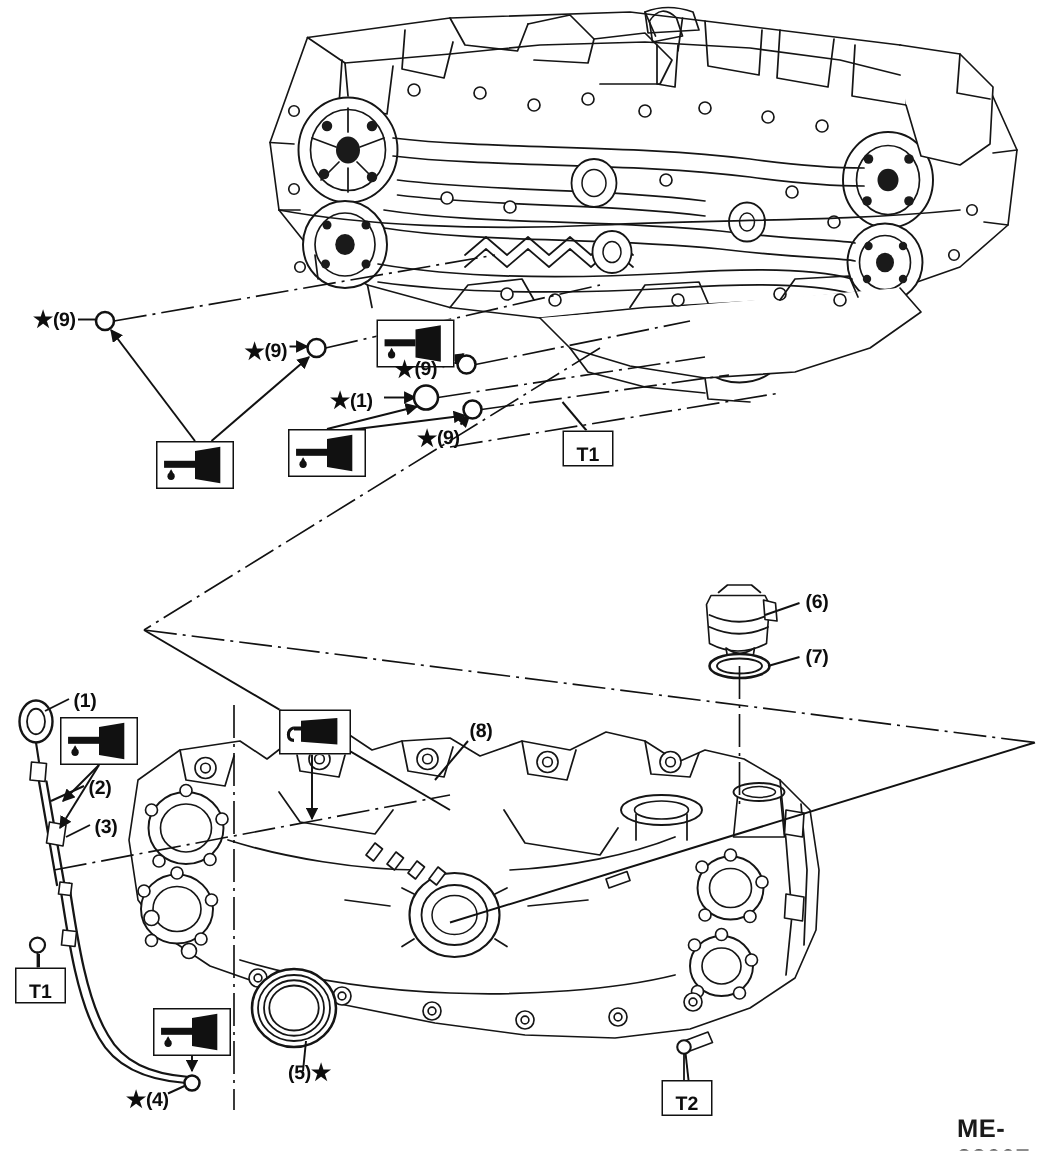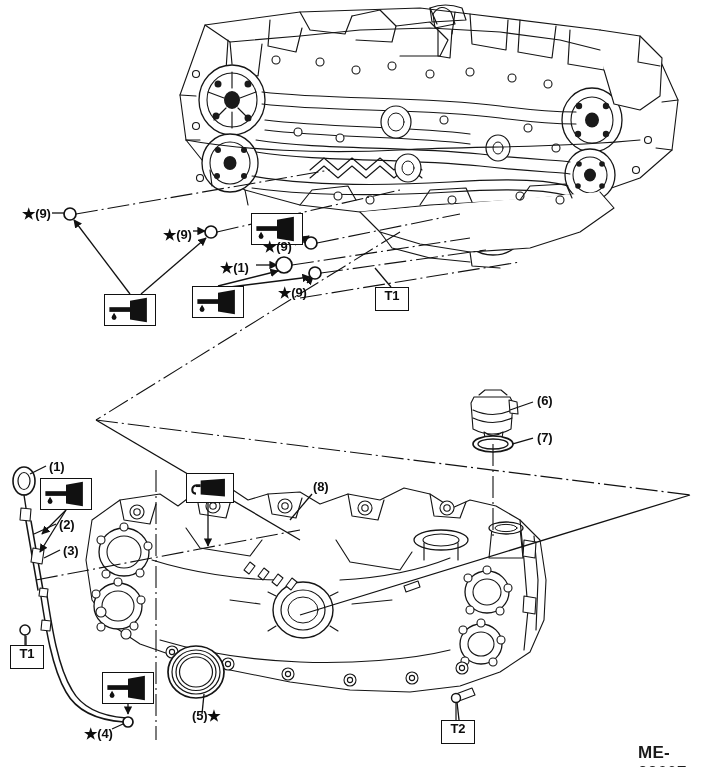--- a/index.html
+++ b/index.html
@@ -20,21 +20,21 @@
     color:#0d0d0d;
   }
   .star{font-size:15px;line-height:1;vertical-align:-1px;}
 
   
   .tbox{
     position:absolute;
     border:1.6px solid #111;
     background:#fff;
     font-size:13px;font-weight:700;
-    display:flex;align-items:flex-start;justify-content:center;
+    display:flex;align-items:flex-end;justify-content:center;
     font-family:"Liberation Sans", sans-serif;
     color:#0d0d0d;
   }
 
   
   .iconbox{
     position:absolute;
     border:1.7px solid #111;
     background:#fff;
     box-sizing:border-box;

